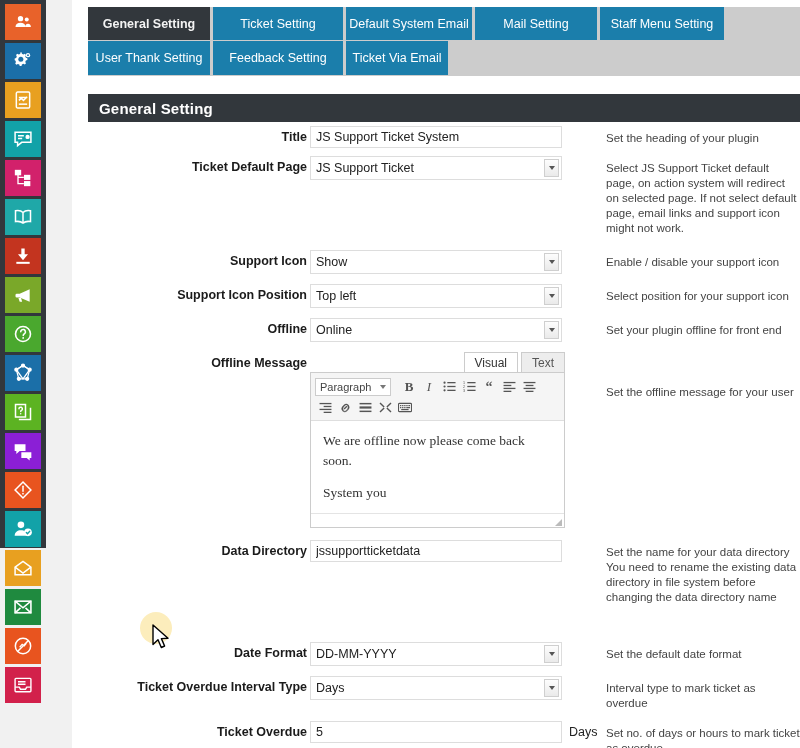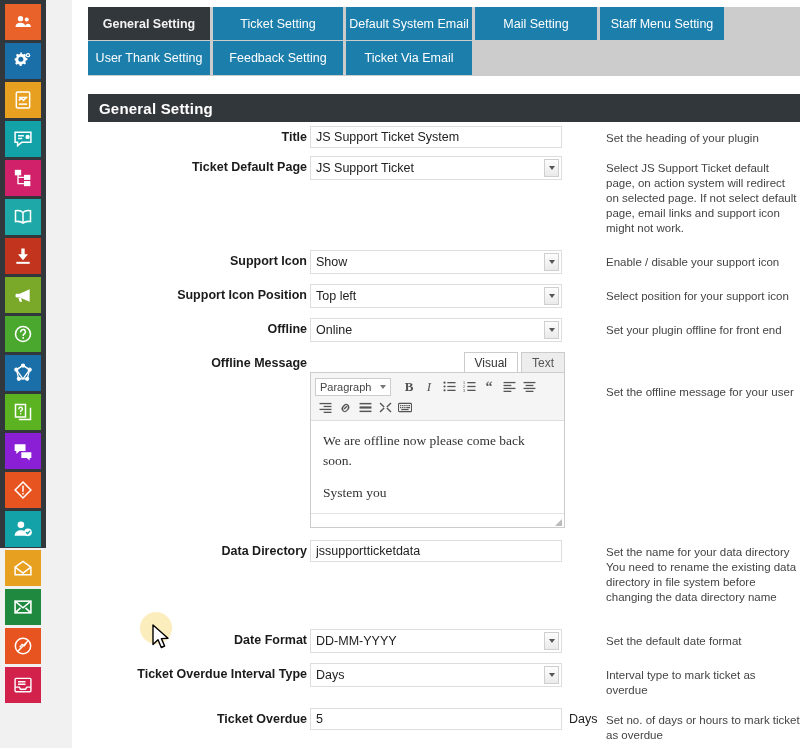--- a/index.html
+++ b/index.html
@@ -67,21 +67,21 @@
     color: #f3f3f3;
     font-weight: 600;
   }
   .tab.w1 { width: 122px; }
   .tab.w2 { width: 130px; }
   .tab.w3 { width: 126px; }
   .tab.w4 { width: 122px; }
   .tab.w5 { width: 124px; }
   .tab.u1 { width: 122px; }
   .tab.u2 { width: 130px; }
-  .tab.u3 { width: 126px; }
+  .tab.u3 { width: 102px; }
 
   
   .panel-head {
     position: absolute; left: 16px; top: 94px;
     width: 712px; height: 28px;
     background: #32373c;
     color: #fff;
     font-size: 15px;
     font-weight: bold;
     display: flex; align-items: center;
@@ -559,21 +559,21 @@
                 </div>
                 <div class="ed-foot">
                   <span class="ed-grip"></span>
                 </div>
               </div>
             </div>
           </div>
           <div class="hint" style="padding-top:33px;">Set the offline message for your user</div>
         </div>
 
-        <div class="row" style="margin-bottom:24px;">
+        <div class="row" style="margin-bottom:37px;">
           <div class="lbl">Data Directory</div>
           <div class="ctl">
             <input class="txt" value="jssupportticketdata" style="">
           </div>
           <div class="hint">
             <div>Set the name for your data directory</div>
             <div>You need to rename the existing data directory in file system before changing the data directory name</div>
           </div>
         </div>
 

